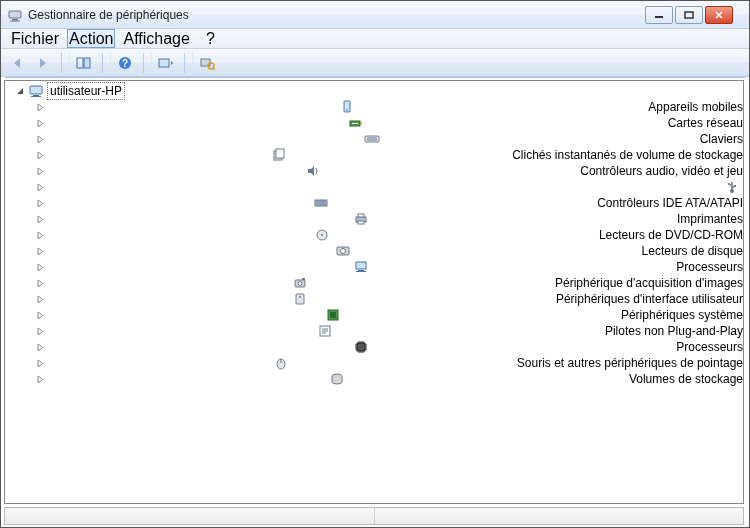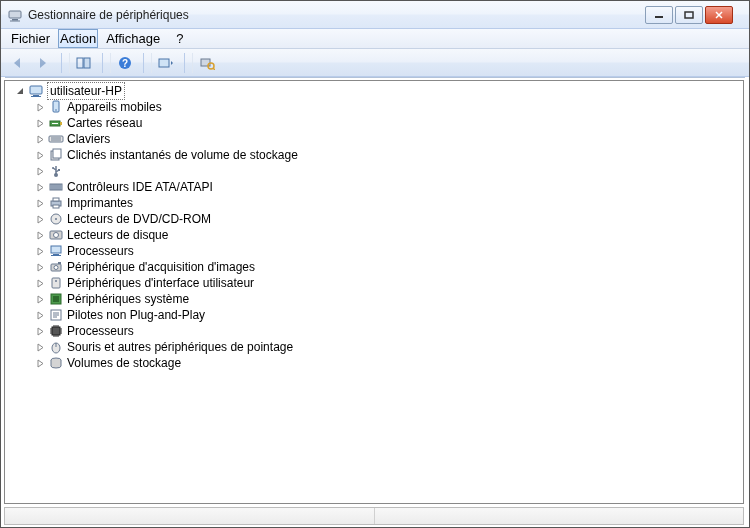--- a/index.html
+++ b/index.html
@@ -45,21 +45,21 @@
     background: linear-gradient(to bottom,#f39c8b,#d84b2b);
     border-color:#a42f16; color:#fff; font-weight: bold;
   }
   
   .menubar {
     height: 20px;
     background: linear-gradient(to bottom,#f6f9fe,#e8eef8);
     display: flex; align-items: stretch;
     padding-left: 2px;
     border-bottom: 1px solid #c7d3e5;
-    font-size: 13px;
+    font-size: 16px;
   }
   .menu-item {
     padding: 2px 8px;
     cursor: default;
     display: flex; align-items: center;
   }
   .menu-item.highlight {
     border: 1px solid #7da2ce;
     background: linear-gradient(to bottom,#eaf3ff,#d7e8ff);
     padding: 1px 1px;
@@ -106,21 +106,21 @@
     padding: 2px 0;
   }
   .tree-row {
     display: flex; align-items: center;
     height: 16px;
     line-height: 16px;
     white-space: nowrap;
     color: #000;
   }
   .tree-row.root { margin-left: 10px; }
-  .tree-row.child { margin-left: 30px; }
+  .tree-row.child { margin-left: 30px; justify-content: space-between; }
   .expander {
     width: 10px; height: 10px;
     margin-right: 3px;
     display:inline-flex; align-items:center; justify-content:center;
     color: #6d6d6d;
   }
   .node-icon {
     width: 16px; height: 16px;
     margin-right: 3px;
     display:inline-flex; align-items:center; justify-content:center;
@@ -297,20 +297,34 @@
           <polygon points="2,1 7,4.5 2,8" fill="none" stroke="#8a8a8a"></polygon>
         </svg>
       </span>
       <span class="node-icon">
         <svg width="16" height="16" viewBox="0 0 16 16">
           <rect x="3" y="4" width="8" height="9" fill="#e5e5e5" stroke="#6b7a90"></rect>
           <rect x="5" y="2" width="8" height="9" fill="#fff" stroke="#6b7a90"></rect>
         </svg>
       </span>
       <span>Clichés instantanés de volume de stockage</span>
+    </div>
+    <div class="tree-row child">
+      <span class="expander">
+        <svg width="9" height="9">
+          <polygon points="2,1 7,4.5 2,8" fill="none" stroke="#8a8a8a"></polygon>
+        </svg>
+      </span>
+      <span class="node-icon">
+        <svg width="16" height="16" viewBox="0 0 16 16">
+          <polygon points="3,6 6,6 9,3 9,13 6,10 3,10" fill="#6b7a90"></polygon>
+          <path d="M11 5 Q13 8 11 11" fill="none" stroke="#6b7a90"></path>
+        </svg>
+      </span>
+      <span>Contrôleurs audio, vidéo et jeu</span>
     </div>
     <div class="tree-row child">
       <span class="expander">
         <svg width="9" height="9">
           <polygon points="2,1 7,4.5 2,8" fill="none" stroke="#8a8a8a"></polygon>
         </svg>
       </span>
       <span class="node-icon">
         <svg width="16" height="16" viewBox="0 0 16 16">
           <circle cx="8" cy="12" r="2" fill="#6b7a90"></circle>

